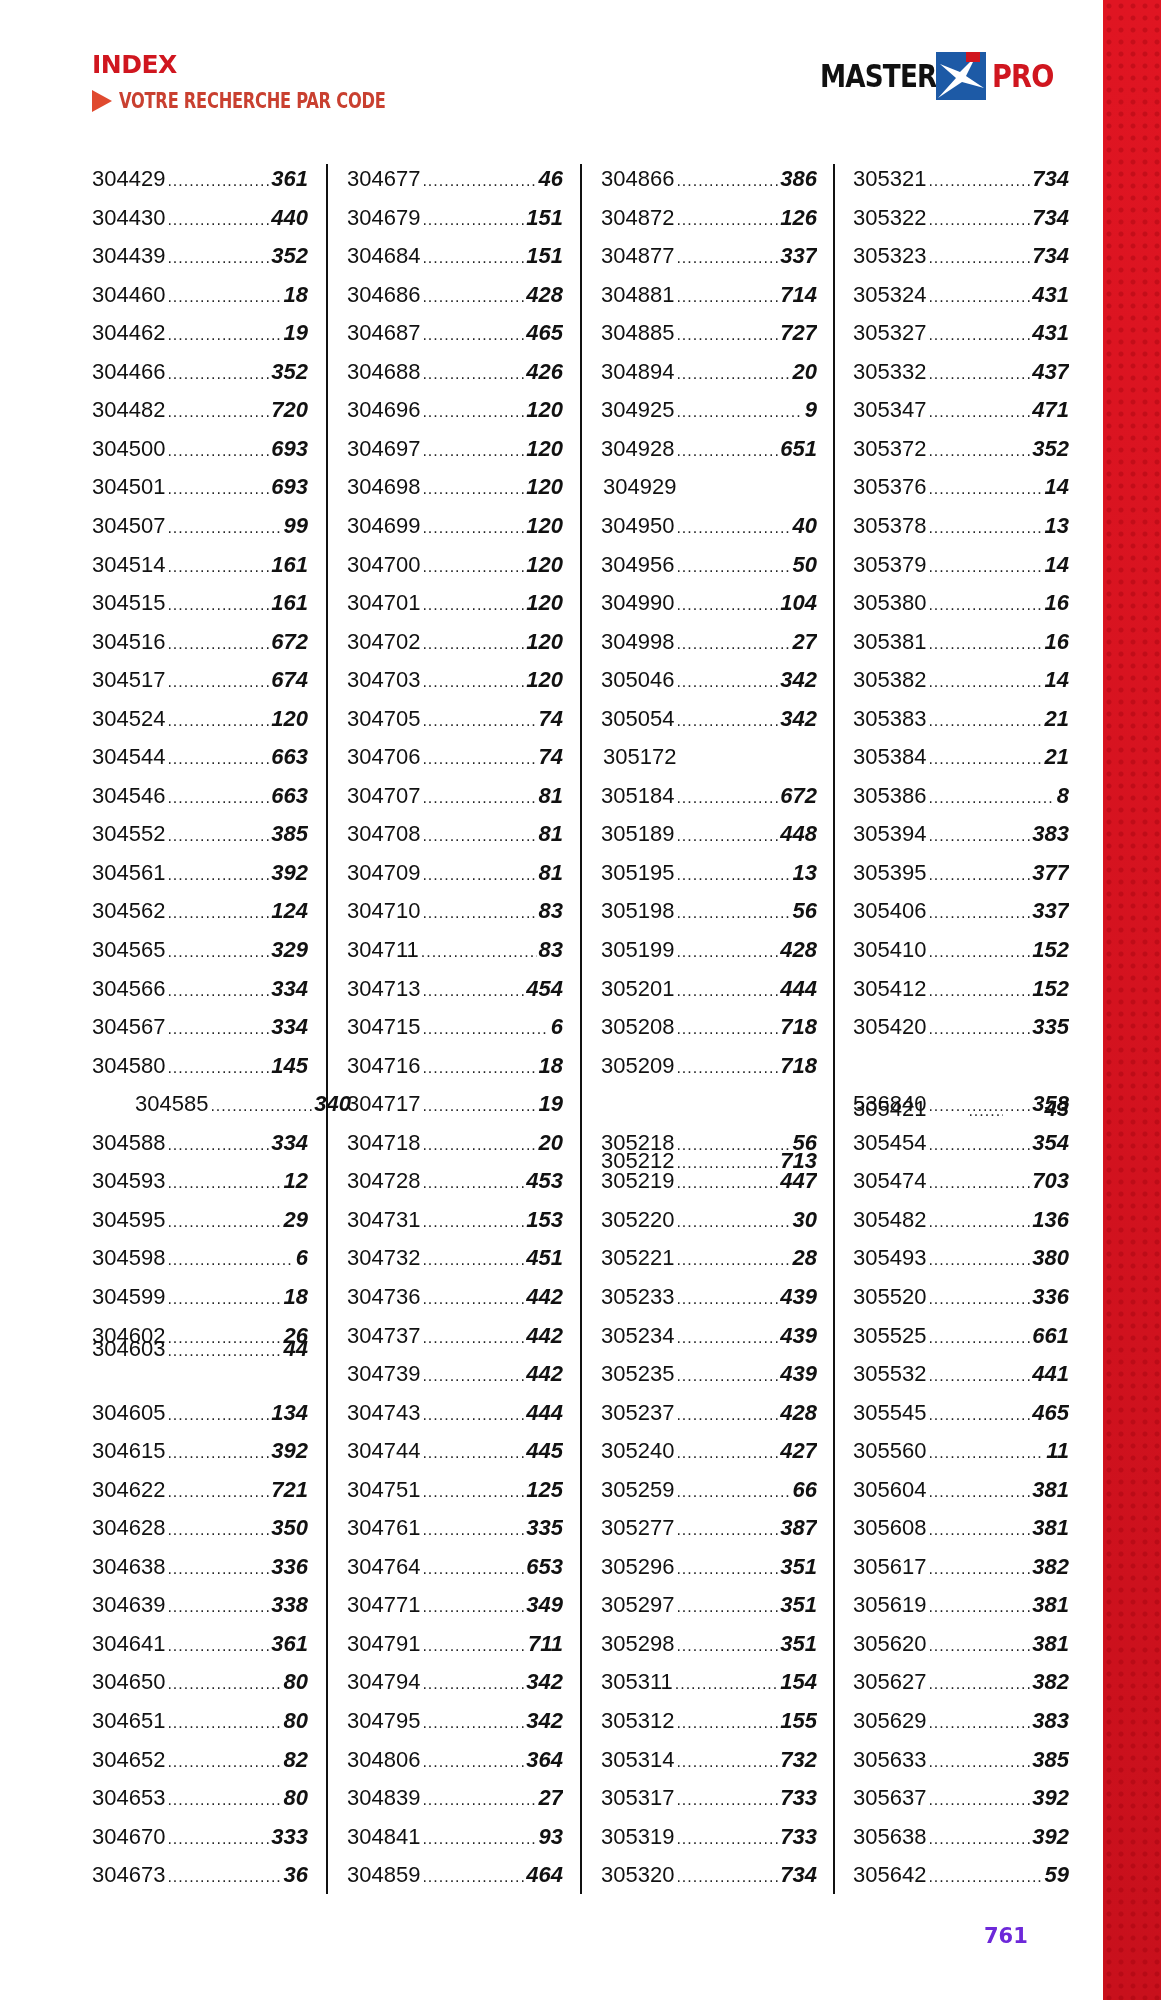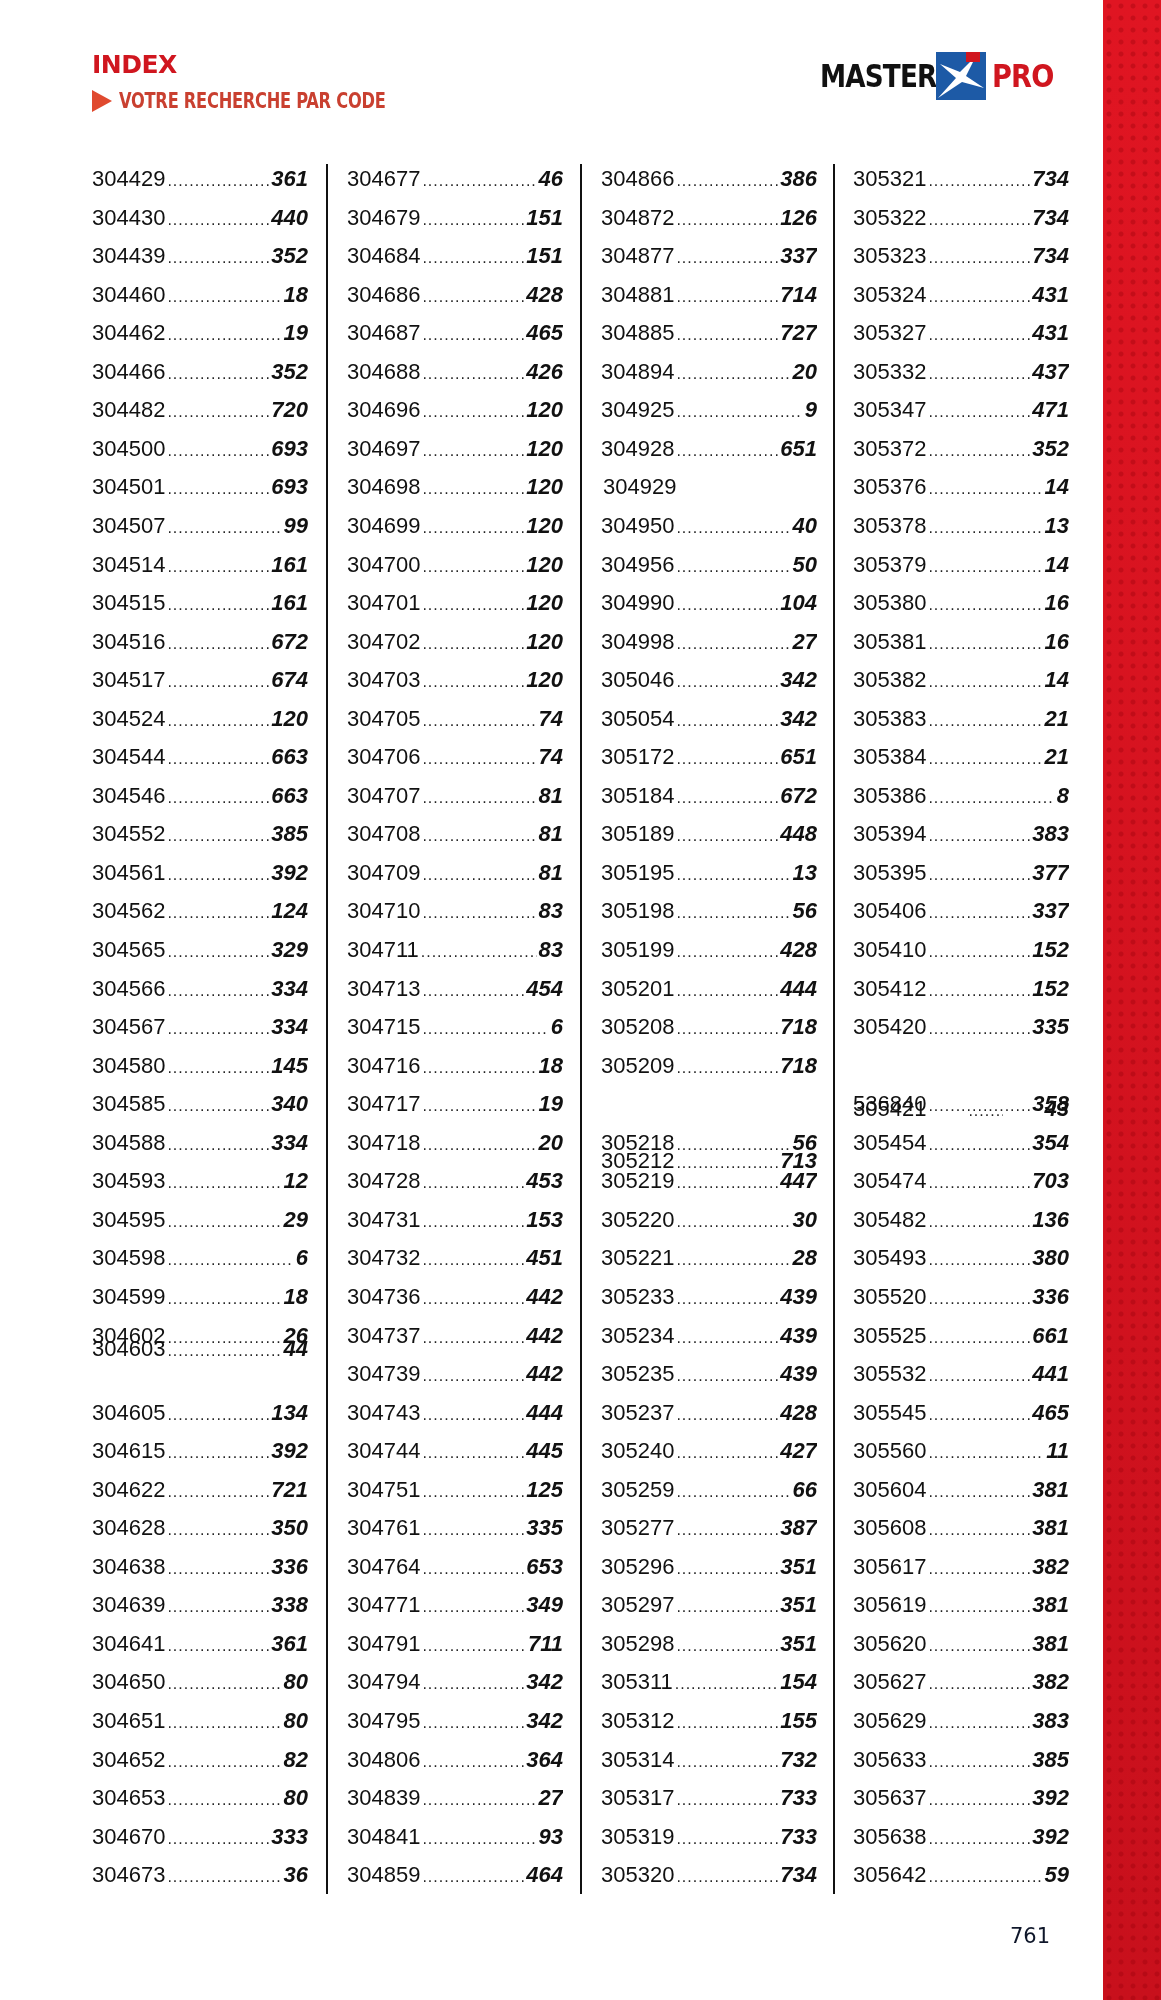--- a/index.html
+++ b/index.html
@@ -16,21 +16,21 @@
   .red-band { position:absolute; left:1103px; top:0; width:58px; height:2000px;
     background: radial-gradient(circle at 50% 50%, rgba(150,0,10,0.35) 2px, transparent 3px) 0 0/12px 12px, linear-gradient(180deg,#e01522,#c8101c); }
   .columns { position:absolute; left:0; top:160px; width:1100px; height:1740px; }
   .col { position:absolute; top:0; width:216px; }
   .row { position:absolute; left:0; width:216px; height:38px; display:flex; align-items:baseline; font-size:22px; line-height:38px; color:#111; white-space:nowrap; overflow:hidden; }
   .row .code { flex:0 0 auto; }
   .row .dots { flex:1 1 auto; overflow:hidden; color:#222; letter-spacing:1px; font-size:16px; margin:0 2px; }
   .row .dots::before { content:"................................................................................"; }
   .row .pg { flex:0 0 auto; font-weight:bold; font-style:italic; }
   .divider { position:absolute; top:4px; width:2px; height:1730px; background:#111; }
-  .page-num { position:absolute; left:1010px; top:1924px; font-family:"DejaVu Sans", sans-serif; font-weight:normal; font-size:21px; color:#0f172a; }
+  .page-num { position:absolute; left:984px; top:1924px; font-family:"DejaVu Sans", sans-serif; font-weight:bold; font-size:21px; color:#6d28d9; }
 </style>
 </head>
 <body>
 
 <div class="header-index">INDEX</div>
 <div class="header-sub">
   <span class="tri"></span>
   <span class="txt">VOTRE RECHERCHE PAR CODE</span>
 </div>
 
@@ -162,21 +162,21 @@
       <div class="row" style="top: 848.1px;">
         <span class="code">304567</span>
         <span class="dots"></span>
         <span class="pg">334</span>
       </div>
       <div class="row" style="top: 886.65px;">
         <span class="code">304580</span>
         <span class="dots"></span>
         <span class="pg">145</span>
       </div>
-      <div class="row" style="top: 925.2px;">
+      <div class="row" style="top: 925.2px; margin-left: 43px;">
         <span class="code">304585</span>
         <span class="dots"></span>
         <span class="pg">340</span>
       </div>
       <div class="row" style="top: 963.75px;">
         <span class="code">304588</span>
         <span class="dots"></span>
         <span class="pg">334</span>
       </div>
       <div class="row" style="top: 1002.3px;">
@@ -573,21 +573,21 @@
       <div class="row" style="top: 501.15px;">
         <span class="code">305046</span>
         <span class="dots"></span>
         <span class="pg">342</span>
       </div>
       <div class="row" style="top: 539.7px;">
         <span class="code">305054</span>
         <span class="dots"></span>
         <span class="pg">342</span>
       </div>
-      <div class="row" style="top: 578.25px;">
+      <div class="row" style="top: 578.25px; flex-direction: column;">
         <span class="code">305172</span>
         <span class="dots"></span>
         <span class="pg">651</span>
       </div>
       <div class="row" style="top: 616.8px;">
         <span class="code">305184</span>
         <span class="dots"></span>
         <span class="pg">672</span>
       </div>
       <div class="row" style="top: 655.35px;">

